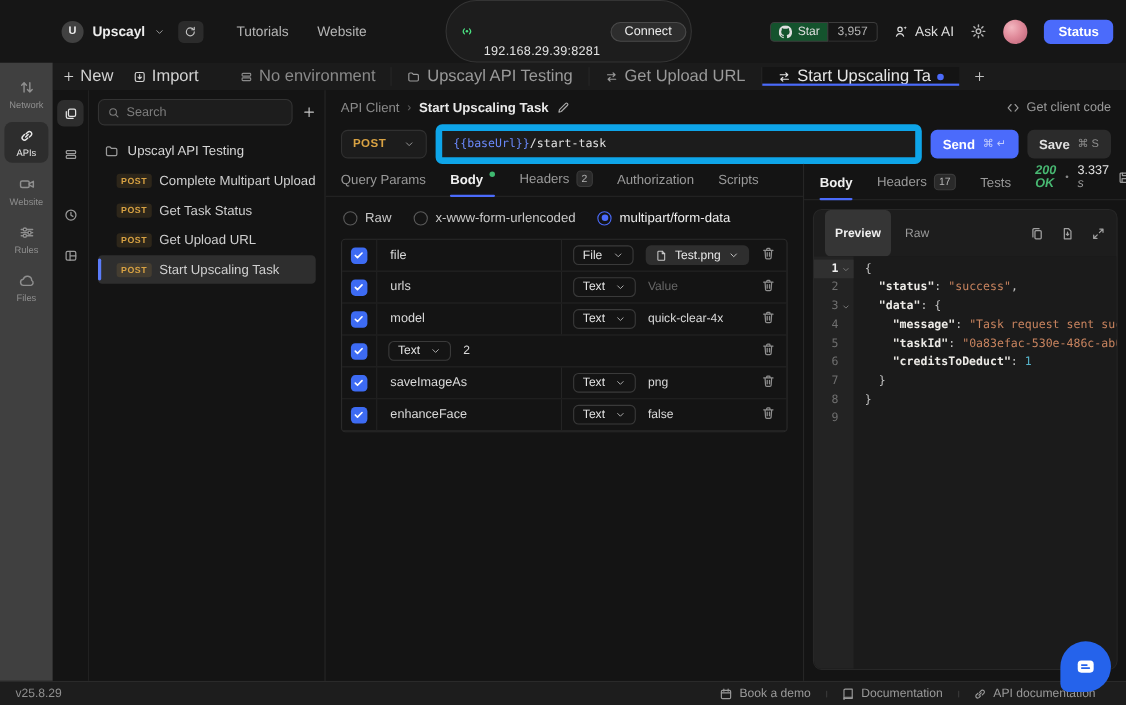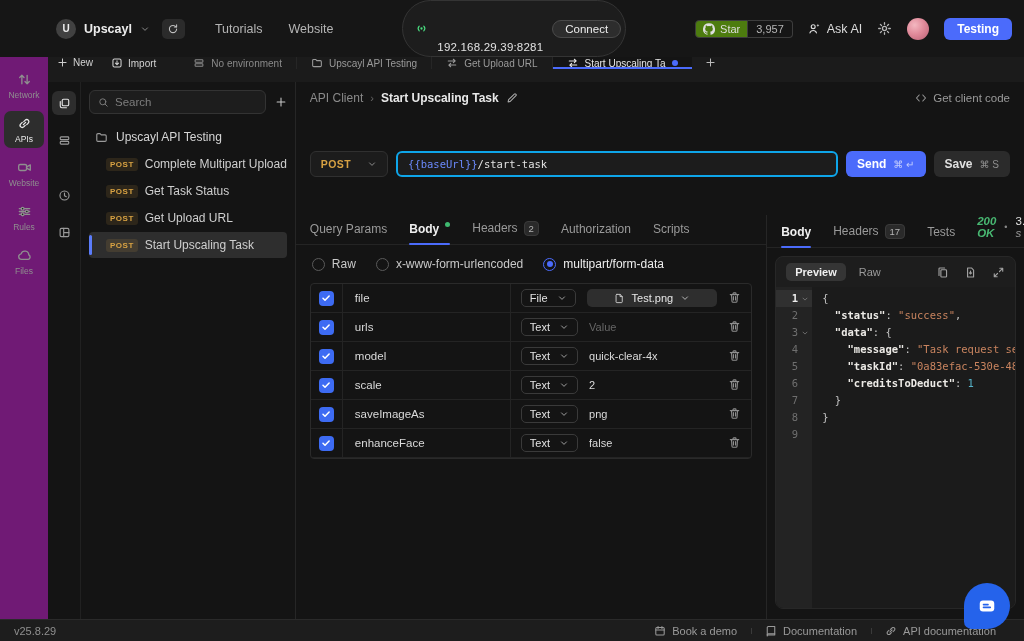--- a/index.html
+++ b/index.html
@@ -24,39 +24,39 @@
   .tb-nav { display:flex; gap:26px; margin-left:22px; font-size:12.5px; color:#b5b5b5; }
   .tb-mid { margin-left:auto; }
   .connect-pill { display:flex; align-items:center; gap:9px; background:#1d1d1d; border:1px solid #343434;
     border-radius:999px; padding:3px 4px 3px 12px; }
   .signal { color:#4ade80; }
   .connect-address { font-size:11.5px; color:#e2e2e2; letter-spacing:.2px;margin-top:37px; }
   .connect-btn { font-size:11.5px; color:#ededed; background:#2d2d2d; border:1px solid #4a4a4a;
     border-radius:999px; padding:2px 12px; }
   .tb-right { margin-left:auto; display:flex; align-items:center; gap:15px; }
   .gh-badge { display:flex; font-size:11px; }
-  .gh-star { display:flex; align-items:center; gap:5px; background:#4d7c0f; border:1px solid #3d3d3d;
+  .gh-star { display:flex; align-items:center; gap:5px; background:#14532d; border:1px solid #3d3d3d;
     border-radius:4px 0 0 4px; padding:2px 7px; color:#dedede; }
   .gh-count { border:1px solid #3d3d3d; border-left:none; border-radius:0 4px 4px 0; padding:2px 8px; color:#b5b5b5; }
   .askai { display:flex; align-items:center; gap:6px; font-size:12.5px; color:#dcdcdc; }
   .gear { color:#b5b5b5; }
   .user-avatar { width:22px; height:22px; border-radius:50%;
     background:radial-gradient(circle at 35% 32%, #f3b7c0 0%, #e08a9a 45%, #b95f74 100%); }
   .upgrade-btn { background:#4b6bfb; color:#fff; font-size:12px; font-weight:600; border-radius:6px; padding:4px 13px; }
 
   
   .mid { flex:1; display:flex; min-height:0; }
-  .rail { flex:0 0 48px; display:flex; flex-direction:column; align-items:center; padding-top:10px; gap:7px; background:#701a75; }
+  .rail { flex:0 0 48px; display:flex; flex-direction:column; align-items:center; padding-top:10px; gap:7px; background:#404040; }
   .rail-item { width:40px; padding:5px 0 4px; display:flex; flex-direction:column; align-items:center; gap:3px;
     border-radius:7px; color:#8f8f8f; }
   .rail-item.active { background:#2d2d2d; color:#e8e8e8; }
   .rail-label { font-size:8.5px; }
 
   .right-col { flex:1; display:flex; flex-direction:column; min-width:0; }
-  .tabstrip { flex:0 0 25px; background:#1b1b1b; display:flex; align-items:flex-start; font-size:10px; color:#9a9a9a; }
+  .tabstrip { flex:0 0 25px; background:#1b1b1b; display:flex; align-items:center; font-size:15px; color:#9a9a9a; }
   .ts-btn { display:flex; align-items:center; gap:5px; padding:0 9px; color:#d2d2d2; }
   .ts-env { display:flex; align-items:center; gap:6px; padding:0 14px; color:#8a8a8a; margin-left:14px; }
   .tab-list { display:flex; align-items:stretch; }
   .ts-tab { display:flex; align-items:center; gap:6px; padding:0 14px; border-left:1px solid #262626;
     position:relative; white-space:nowrap; color:#9a9a9a; }
   .ts-tab.active { background:#141414; color:#e6e6e6; }
   .ts-tab.active::after { content:''; position:absolute; left:0; right:0; bottom:0; height:2px; background:#4b6bfb; }
   .ts-dot { width:6px; height:6px; border-radius:50%; background:#4b6bfb; }
   .ts-add { display:flex; align-items:center; padding:0 13px; color:#c0c0c0; }
 
@@ -74,32 +74,32 @@
   .collection-row { display:flex; align-items:center; gap:8px; color:#d6d6d6; font-size:12px; padding:3px 2px 6px 6px; }
   .collection-row .ic { color:#9a9a9a; }
   .req-item { display:flex; align-items:center; gap:7px; height:26px; padding-left:17px; border-radius:4px;
     color:#cfcfcf; font-size:12px; position:relative; margin:1px 0; white-space:nowrap; overflow:hidden; }
   .req-item.selected { background:#2e2e2e; }
   .req-item.selected::before { content:''; position:absolute; left:0; top:3px; bottom:3px; width:2.5px;
     background:#5b7cfa; border-radius:2px; }
   .method-badge { font-size:8px; font-weight:700; letter-spacing:.5px; color:#d8a243;
     background:rgba(216,162,67,.13); border-radius:3px; padding:2px 4px; }
 
-  .content { flex:1; display:flex; flex-direction:column; min-width:0;gap:33px; }
+  .content { flex:1; display:flex; flex-direction:column; min-width:0; }
   .crumb-row { flex:0 0 31px; display:flex; align-items:center; gap:7px; padding:0 14px; font-size:12px; }
   .crumb-root { color:#8a8a8a; } .crumb-sep { color:#666; font-size:11px; }
   .crumb-current { color:#e8e8e8; font-weight:600; }
   .crumb-edit { color:#a8a8a8; }
   .client-code { margin-left:auto; display:flex; align-items:center; gap:6px; color:#9a9a9a; font-size:11.5px; }
 
   .url-row { flex:0 0 36px; display:flex; align-items:center; gap:8px; padding:0 14px; }
   .method-box { height:26px; display:flex; align-items:center; gap:16px; padding:0 10px; background:#1c1c1c;
     border:1px solid #303030; border-radius:6px; color:#d8a243; font-size:10.5px; font-weight:700; letter-spacing:.4px; }
   .method-box .ic { color:#9a9a9a; }
-  .url-input { flex:1; height:26px; display:flex; align-items:center; background:#1c1c1c; border:2px solid #0ea5e9;
+  .url-input { flex:1; height:36px; display:flex; align-items:center; background:#1c1c1c; border:6px solid #0ea5e9;
     border-radius:6px; padding:0 10px; font-family:"DejaVu Sans Mono", monospace; font-size:10.5px; }
   .url-var { color:#6b8afd; } .url-path { color:#e3e3e3; }
   .send-btn { height:26px; display:flex; align-items:center; gap:7px; background:#4b6bfb; border-radius:6px;
     padding:0 11px; color:#fff; font-size:12px; font-weight:600; }
   .send-btn .keys { font-size:10px; font-weight:400; opacity:.65; }
   .save-btn { height:26px; display:flex; align-items:center; gap:7px; background:#2b2b2b; border-radius:6px;
     padding:0 11px; color:#e0e0e0; font-size:12px; font-weight:600; }
   .save-btn .keys { font-size:10px; font-weight:400; color:#8f8f8f; }
 
   .split { flex:1; display:flex; min-height:0; }
@@ -134,32 +134,32 @@
   .checkbox .ic { width:10px; height:10px; }
   .cell-key { flex:0 0 168px; display:flex; align-items:center; padding-left:12px; color:#dadada;
     border-right:1px solid #242424; }
   .cell-value { flex:1; display:flex; align-items:center; gap:11px; padding:0 10px; min-width:0; }
   .type-select { display:flex; align-items:center; gap:9px; border:1px solid #3a3a3a; border-radius:5px;
     padding:2px 8px; color:#e2e2e2; font-size:11px; }
   .type-select .ic { color:#b0b0b0; }
   .value-text { color:#dadada; font-size:11px; }
   .value-text.placeholder { color:#666; }
   .file-chip { display:flex; align-items:center; gap:7px; background:#2e2e2e; border-radius:5px;
-    padding:3px 27px; color:#e8e8e8; font-size:11px; }
+    padding:3px 9px; color:#e8e8e8; font-size:11px; }
   .file-chip .ic { color:#c9c9c9; }
   .trash { margin-left:auto; color:#8f8f8f; }
   .addmore-row { padding:10px 10px; }
   .addmore-btn { display:inline-flex; align-items:center; gap:6px; background:#2d2d2d; border-radius:6px;
     padding:5px 11px; color:#e2e2e2; font-size:11.5px; }
 
   .response-panel { flex:1; display:flex; flex-direction:column; min-width:0; min-height:0; }
   .resp-container { flex:1; margin:8px 8px 10px 8px; background:#1d1d1d; border:1px solid #272727;
     border-radius:8px; display:flex; flex-direction:column; min-height:0; overflow:hidden; }
   .resp-toolbar { flex:0 0 30px; display:flex; align-items:center; gap:4px; padding:0 10px; }
-  .view-chip { font-size:11px; color:#9a9a9a; padding:3px 9px; border-radius:5px; }
+  .view-chip { font-size:11px; color:#9a9a9a; padding:15px 9px; border-radius:5px; }
   .view-chip.active { background:#353535; color:#f0f0f0; font-weight:600; }
   .resp-icons { margin-left:auto; display:flex; gap:15px; color:#a0a0a0; }
   .code-area { flex:1; display:flex; font-family:"DejaVu Sans Mono", monospace; font-size:10.5px;
     line-height:17px; background:#1b1b1b; min-height:0; }
   .gutter-col { flex:0 0 36px; background:#232323; display:flex; flex-direction:column; padding-top:3px; }
   .gutter-cell { display:flex; align-items:center; justify-content:flex-end; height:17px; padding-right:1px; color:#6f6f6f; }
   .gutter-cell .num { min-width:15px; text-align:right; }
   .gutter-cell.hl { background:#303030; } .gutter-cell.hl .num { color:#eee; font-weight:700; }
   .fold { width:13px; display:flex; align-items:center; justify-content:center; color:#8a8a8a; }
   .code-col { flex:1; display:flex; flex-direction:column; padding:3px 0 0 10px; }
@@ -241,21 +241,21 @@
           </span>
         <span>Ask AI</span>
       </div>
       <span class="ic ic-15 gear">
           <svg viewBox="0 0 16 16" fill="none" stroke="currentColor" stroke-width="1.4" stroke-linecap="round" stroke-linejoin="round">
             <circle cx="8" cy="8" r="2.2"></circle>
             <path d="M8 1.8v1.7M8 12.5v1.7M1.8 8h1.7M12.5 8h1.7M3.6 3.6l1.2 1.2M11.2 11.2l1.2 1.2M12.4 3.6l-1.2 1.2M4.8 11.2l-1.2 1.2"></path>
           </svg>
         </span>
       <span class="user-avatar"></span>
-      <span class="upgrade-btn">Testing</span>
+      <span class="upgrade-btn">Status</span>
     </div>
   </header>
 
   <div class="mid">
 
     <nav class="rail">
         <div class="rail-item">
           <span class="ic ic-15">
             <svg viewBox="0 0 16 16" fill="none" stroke="currentColor" stroke-width="1.4" stroke-linecap="round" stroke-linejoin="round">
               <path d="M5.2 12.5V3.5M2.9 5.9L5.2 3.5l2.3 2.4"></path>
@@ -638,21 +638,20 @@
                     <div class="form-row">
                       <div class="cell-check">
                         <span class="checkbox">
                           <span class="ic ic-10">
                             <svg viewBox="0 0 16 16" fill="none" stroke="currentColor" stroke-width="2.4" stroke-linecap="round" stroke-linejoin="round">
                               <path d="M3.2 8.4l3.2 3.2L13 4.8"></path>
                             </svg>
                           </span>
                         </span>
                       </div>
-                      <div class="cell-key">scale</div>
                       <div class="cell-value">
                         <div class="type-select">
                           <span>Text</span>
                           <span class="ic ic-10">
                             <svg viewBox="0 0 16 16" fill="none" stroke="currentColor" stroke-width="1.4" stroke-linecap="round" stroke-linejoin="round">
                               <path d="M4 6.2l4 4 4-4"></path>
                             </svg>
                           </span>
                         </div>
                         <span class="value-text">2</span>

